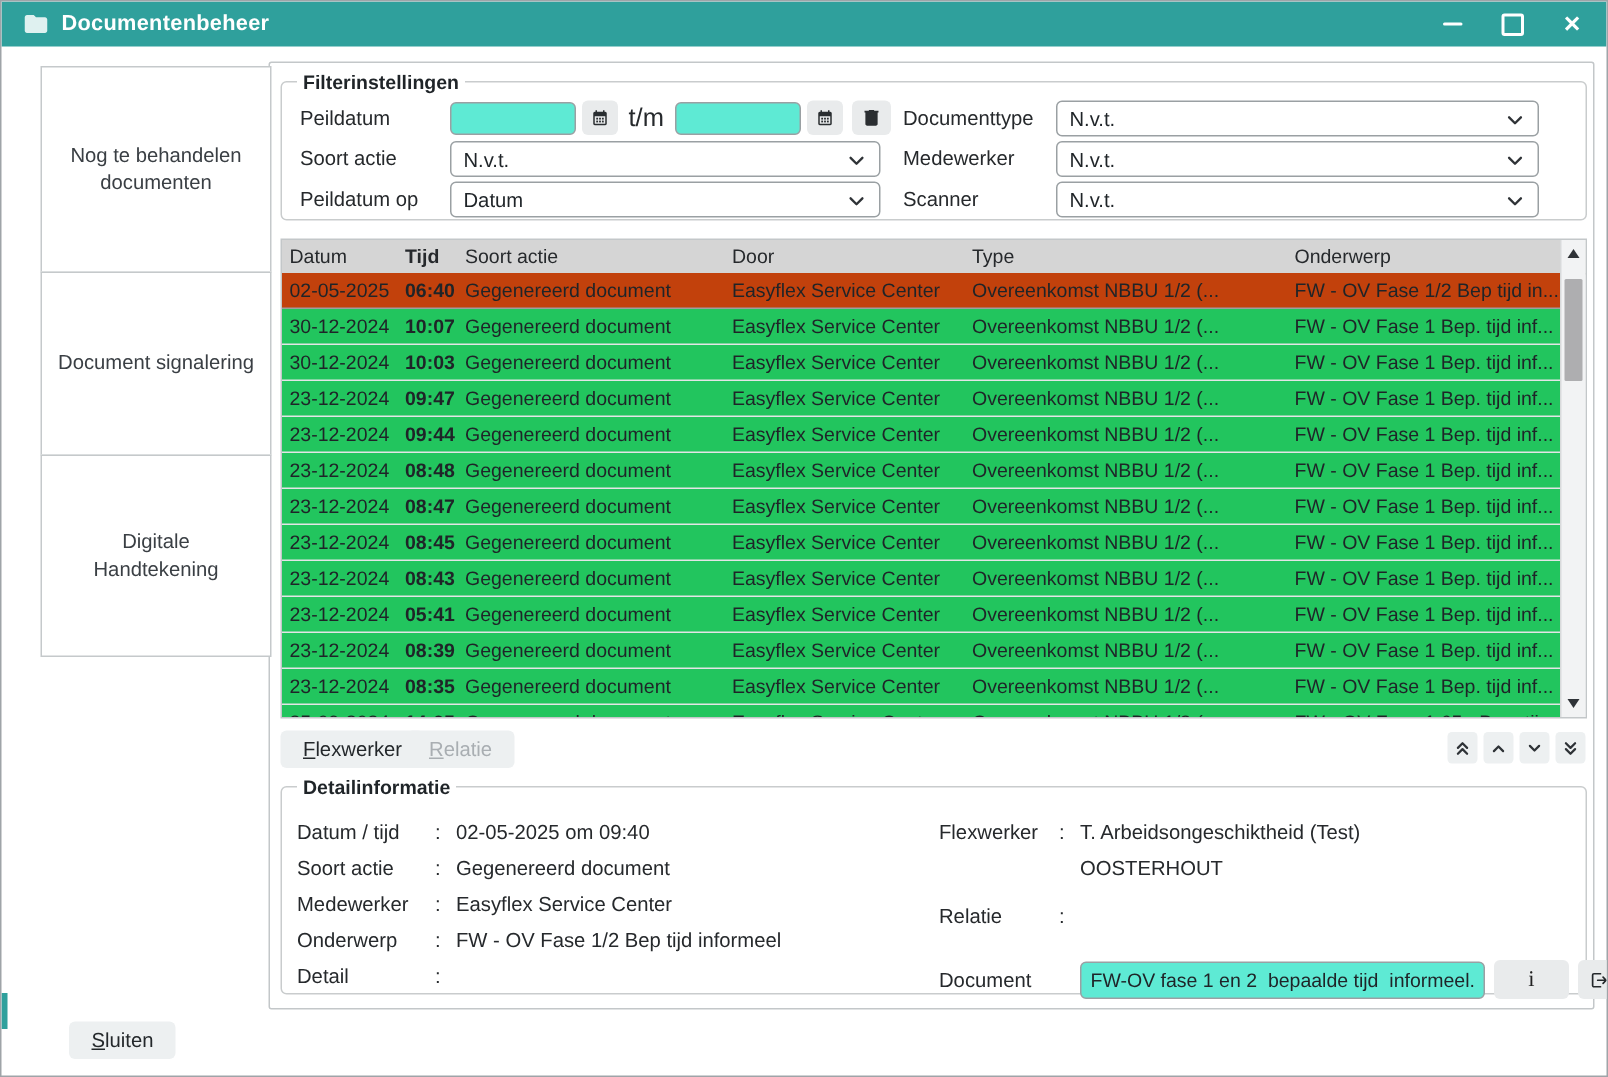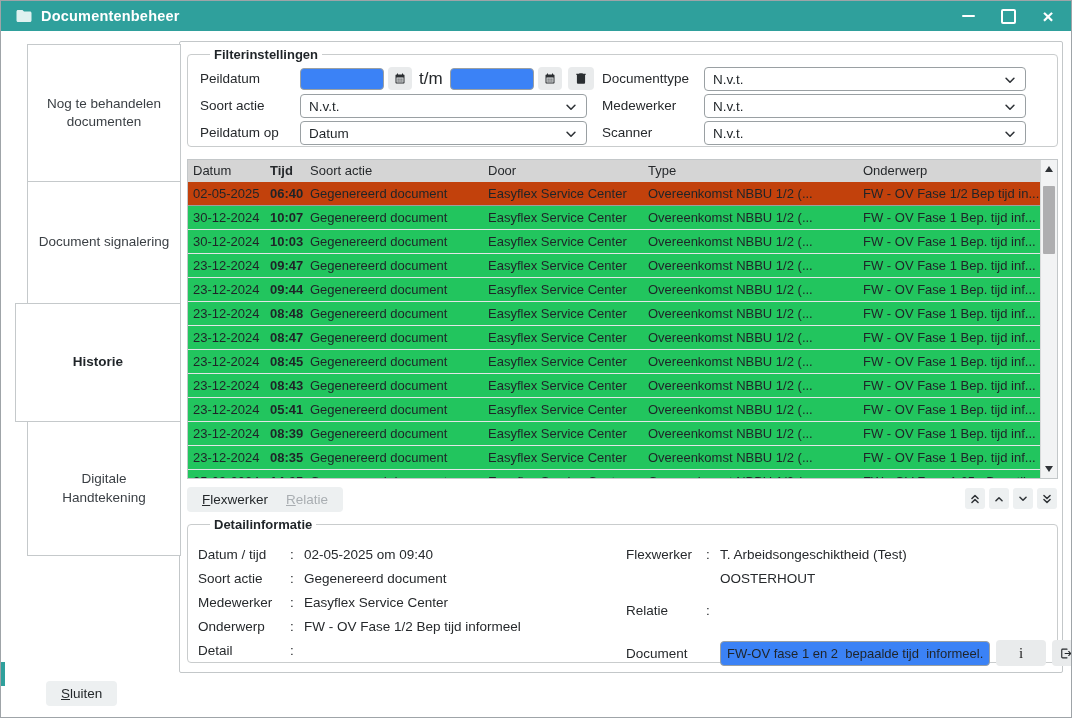--- a/index.html
+++ b/index.html
@@ -22,27 +22,27 @@
   .tabstrip{position:absolute;left:14px;top:43px;width:166px;}
   .tab{box-sizing:border-box;border:1px solid #c5c9cb;background:#fff;margin-left:12px;margin-top:-1px;display:flex;align-items:center;justify-content:center;text-align:center;font-size:13.5px;color:#3a3f44;padding:4px 10px;line-height:1.35;}
   .tab.active{margin-left:0;font-weight:bold;color:#1f2428;position:relative;z-index:2;}
   .tab1{height:138px;margin-top:0;}
   .tab2{height:123px;}
   .tab3{height:119px;}
   .tab4{height:135px;}
 
   
   fieldset{position:absolute;border:1px solid #c9cccd;border-radius:4px;background:#fff;margin:0;padding:4px 8px 6px 8px;}
-  legend{font-size:13px;font-weight:bold;color:#1f2428;padding:0 4px;margin-left:14px;}
+  legend{font-size:13px;font-weight:bold;color:#1f2428;padding:0 4px;margin-left:2px;}
   .filters{left:186px;top:46px;width:871px;height:100px;box-sizing:border-box;}
   .frow{position:relative;height:27px;}
   .frow .lbl{position:absolute;left:4px;top:5px;font-size:13.5px;color:#26292c;}
   .frow .lbl-r{position:absolute;left:406px;top:5px;font-size:13.5px;color:#26292c;}
   .fld-left{position:absolute;left:104px;top:1px;display:flex;align-items:center;gap:4px;}
-  .textinput{height:22px;border:1px solid #9aa0a3;border-radius:4px;box-sizing:border-box;font:13px "Liberation Sans","DejaVu Sans",sans-serif;padding:0 6px;color:#1f2428;background:#3b82f6;outline:none;}
+  .textinput{height:22px;border:1px solid #9aa0a3;border-radius:4px;box-sizing:border-box;font:13px "Liberation Sans","DejaVu Sans",sans-serif;padding:0 6px;color:#1f2428;background:#5eead4;outline:none;}
   .date-in{width:84px;}
   .icon-btn{height:23px;border:none;border-radius:4px;background:#e9ebec;display:flex;align-items:center;justify-content:center;cursor:default;}
   .cal-btn{width:24px;}
   .trash-btn{width:26px;margin-left:2px;}
   .tm{font-size:17px;color:#26292c;padding:0 3px;}
   .select{height:24px;border:1px solid #9aa0a3;border-radius:4px;background:#fff;box-sizing:border-box;display:flex;align-items:center;font-size:13.5px;color:#1f2428;padding:0 26px 0 8px;position:relative;cursor:default;}
   .select .chev{position:absolute;right:8px;top:5px;}
   .sel-left{position:absolute;left:104px;top:1px;width:287px;}
   .sel-right{position:absolute;left:508px;top:1px;width:322px;}
 
@@ -125,23 +125,20 @@
   </div>
 
   <div class="panel"></div>
 
   <div class="tabstrip">
     <div class="tab tab1">
         <span>Nog te behandelen documenten</span>
       </div>
     <div class="tab tab2">
         <span>Document signalering</span>
-      </div>
-    <div class="tab tab3 active">
-        <span>Historie</span>
       </div>
     <div class="tab tab4">
         <span>Digitale Handtekening</span>
       </div>
   </div>
 
   <fieldset class="filters">
     <legend>Filterinstellingen</legend>
 
     <div class="frow">

